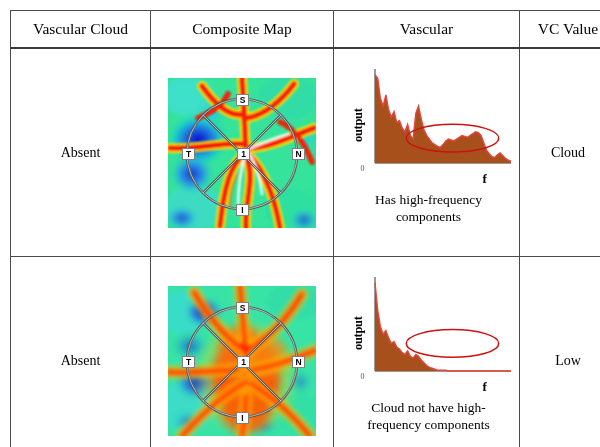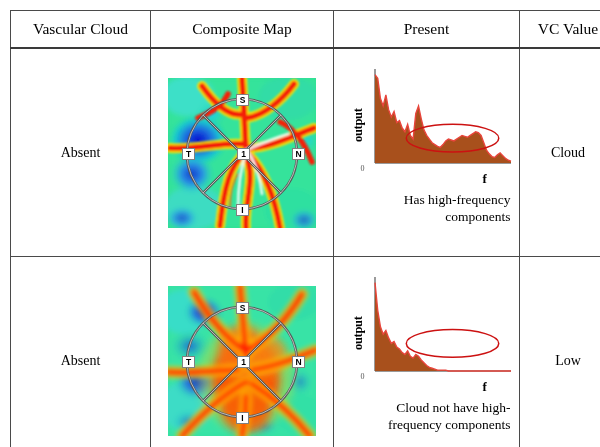--- a/index.html
+++ b/index.html
@@ -124,35 +124,35 @@
     top: 116px;
     font-weight: bold;
     font-size: 13px;
     font-family: "Liberation Serif", "DejaVu Serif", serif;
   }
   .spec-caption {
     position: absolute;
     left: 6px;
     top: 136px;
     width: 164px;
-    text-align: right;
+    text-align: center;
     font-size: 13.5px;
     line-height: 17px;
     font-family: "Liberation Serif", "DejaVu Serif", serif;
   }
 </style>
 </head>
 <body>
 
 <table id="figure-table">
   <thead>
     <tr>
       <th class="col-vc">Vascular Cloud</th>
       <th class="col-map">Composite Map</th>
-      <th class="col-spec">Present</th>
+      <th class="col-spec">Vascular</th>
       <th class="col-val">VC Value</th>
     </tr>
   </thead>
   <tbody>
 
     <tr class="data-row">
       <td class="cell-label">Absent</td>
 
       <td class="map-cell">
         <div class="map-wrap">

